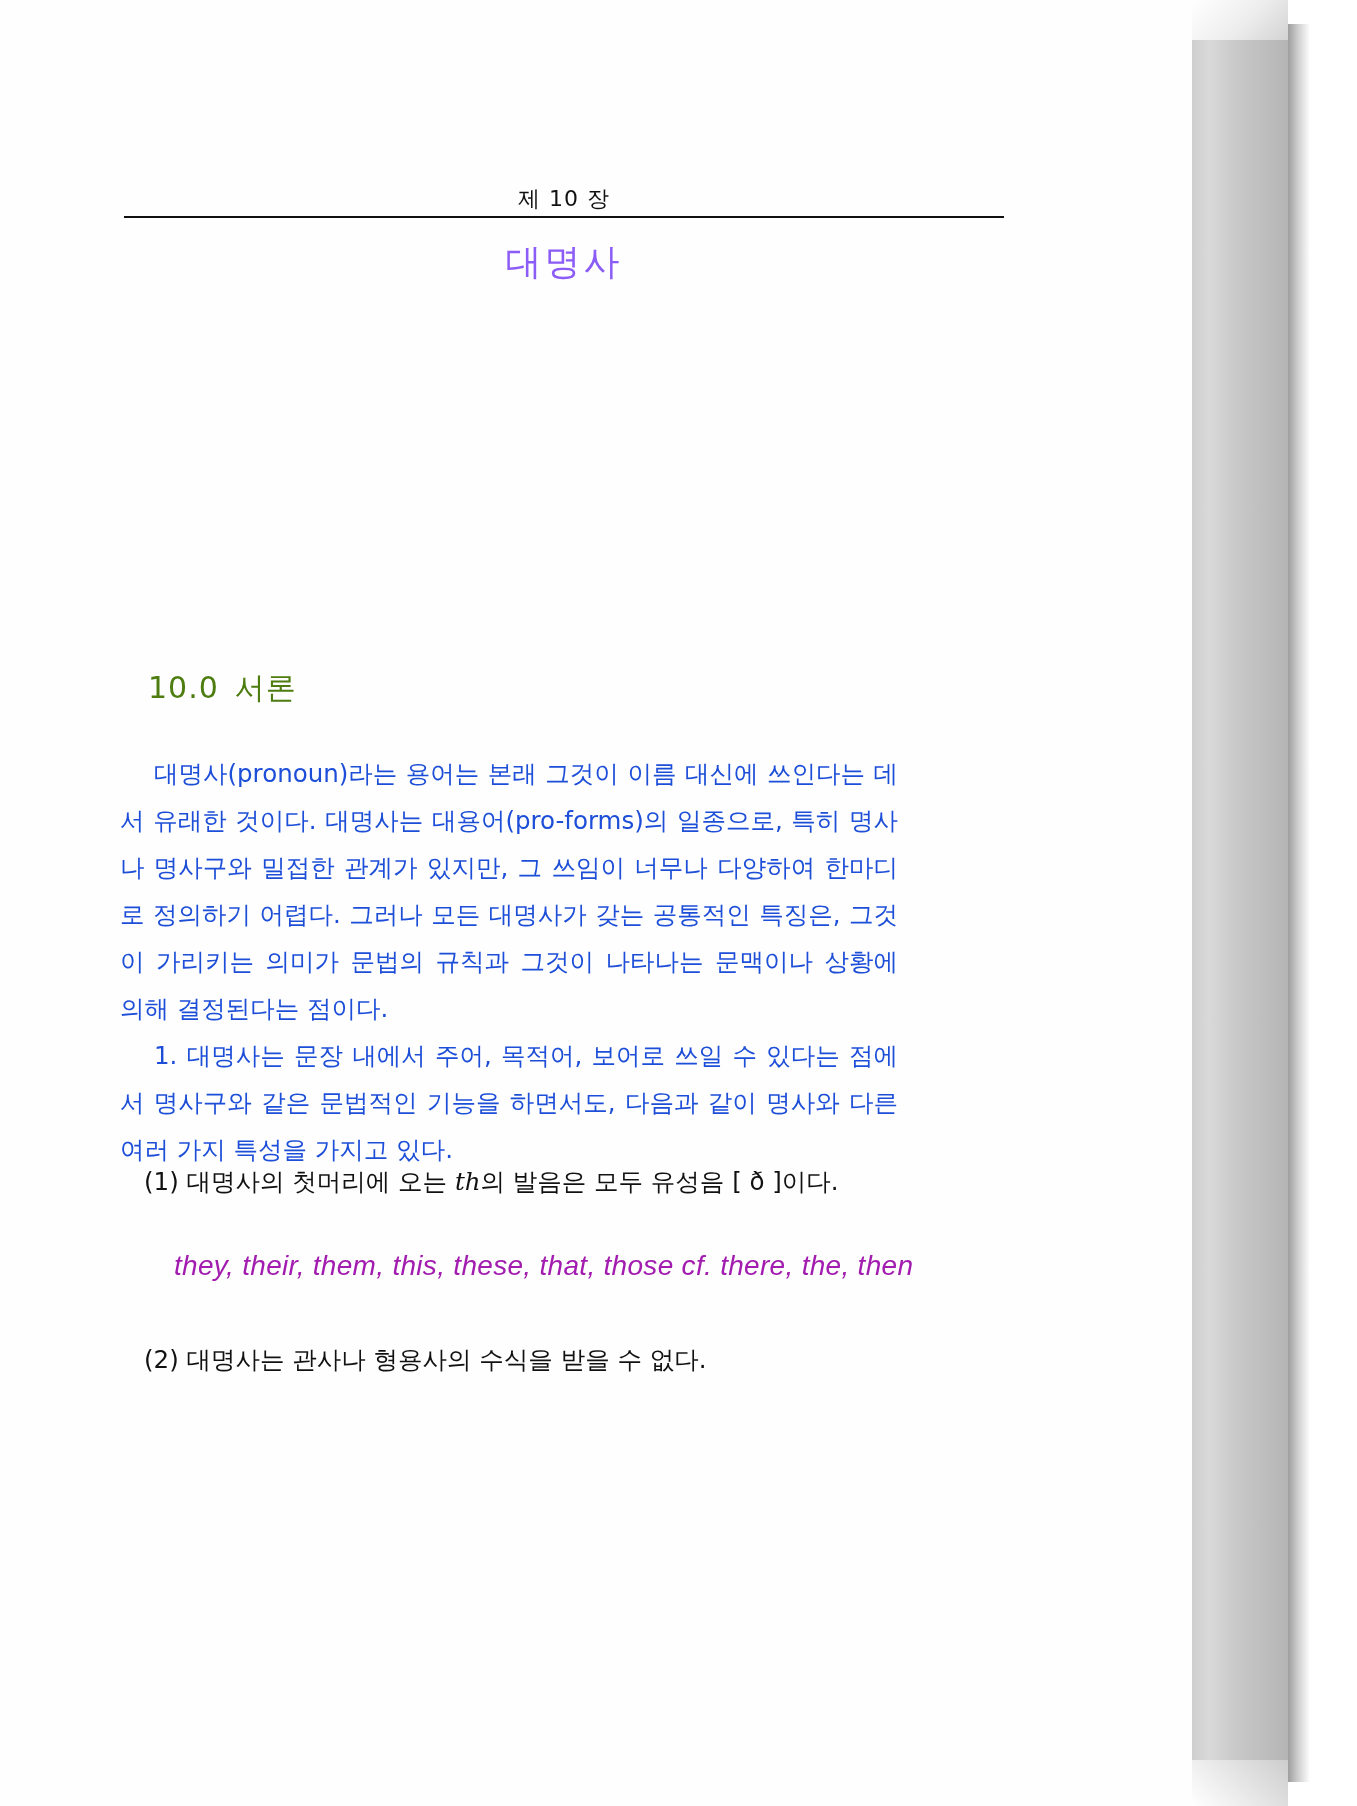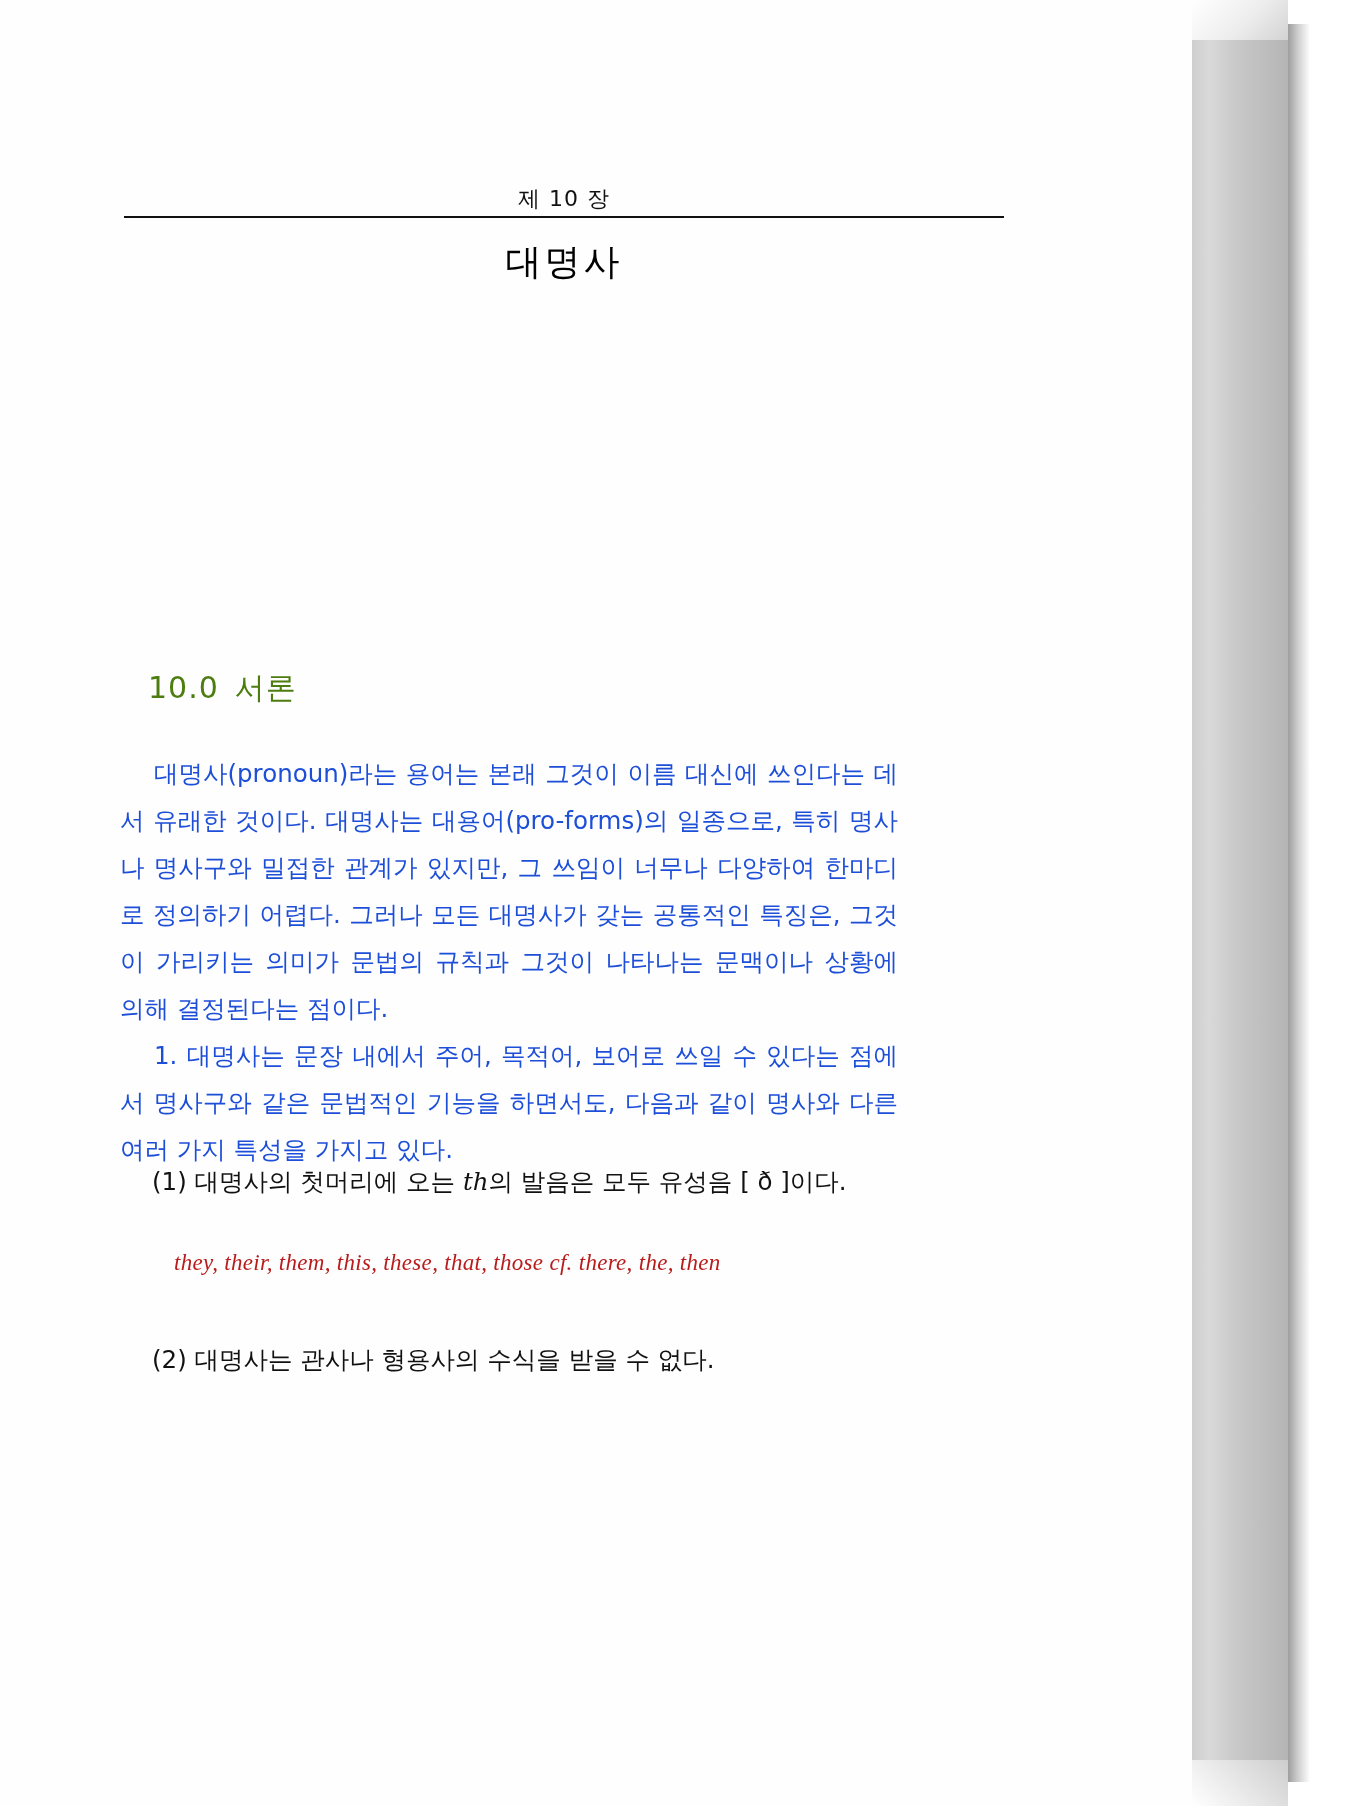--- a/index.html
+++ b/index.html
@@ -104,21 +104,21 @@
     padding-bottom: 6px;
   }
   .chapter-rule {
     border-top: 2px solid #111;
     width: 880px;
     margin: 0 auto;
   }
   .chapter-title {
     font-family: "DejaVu Sans", sans-serif;
     font-size: 36px;
-    color: #000000;
+    color: #8b5cf6;
     margin-top: 20px;
     letter-spacing: 3px;
   }
 
   .section-head {
     position: absolute;
     left: 148px;
     top: 668px;
     font-family: "DejaVu Sans", sans-serif;
     font-size: 30px;
@@ -143,30 +143,30 @@
     margin: 0 0 0 0;
     text-indent: 34px;
   }
   .para + .para { margin-top: 0; }
 
   .example-line {
     position: absolute;
     left: 174px;
     top: 1250px;
     width: 760px;
-    font-family: Liberation Serif, serif;
+    font-family: Liberation Sans, sans-serif;
     font-style: italic;
-    font-size: 23px;
-    color: #b91c1c;
+    font-size: 28px;
+    color: #a21caf;
     letter-spacing: 0.3px;
   }
 
   .item-line {
     position: absolute;
-    left: 152px;
+    left: 144px;
     width: 800px;
     font-family: "DejaVu Sans", sans-serif;
     font-size: 24.5px;
     color: #111;
     line-height: 44px;
   }
   #item-1 { top: 1160px; }
   #item-2 { top: 1338px; }
 
   .ital-in { font-family: "DejaVu Serif", serif; font-style: italic; }

